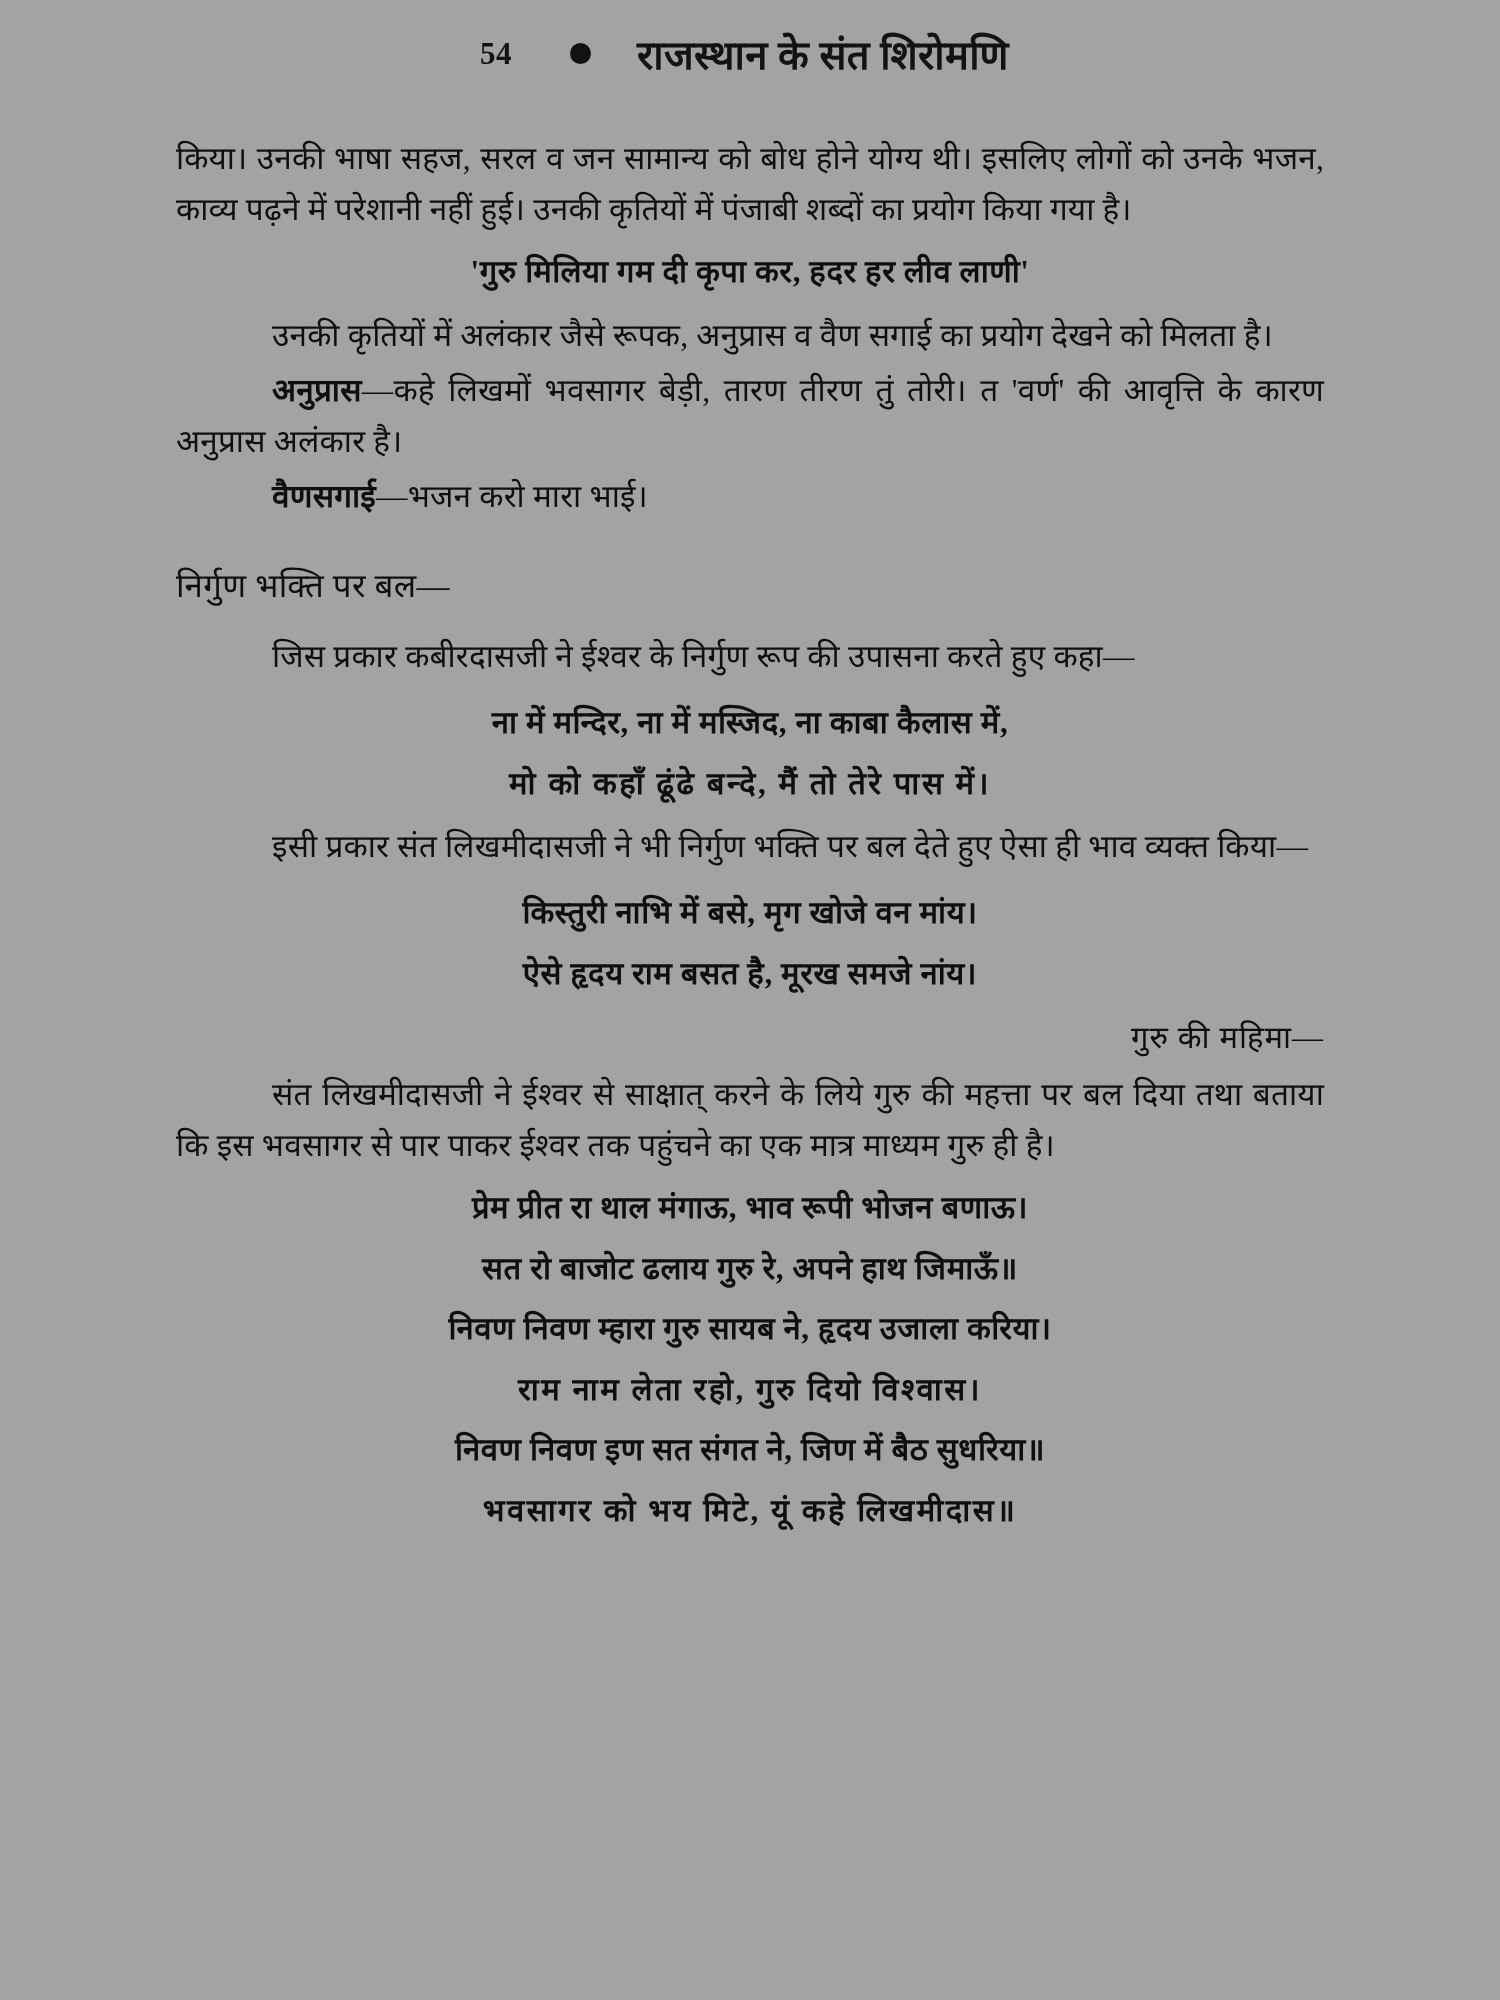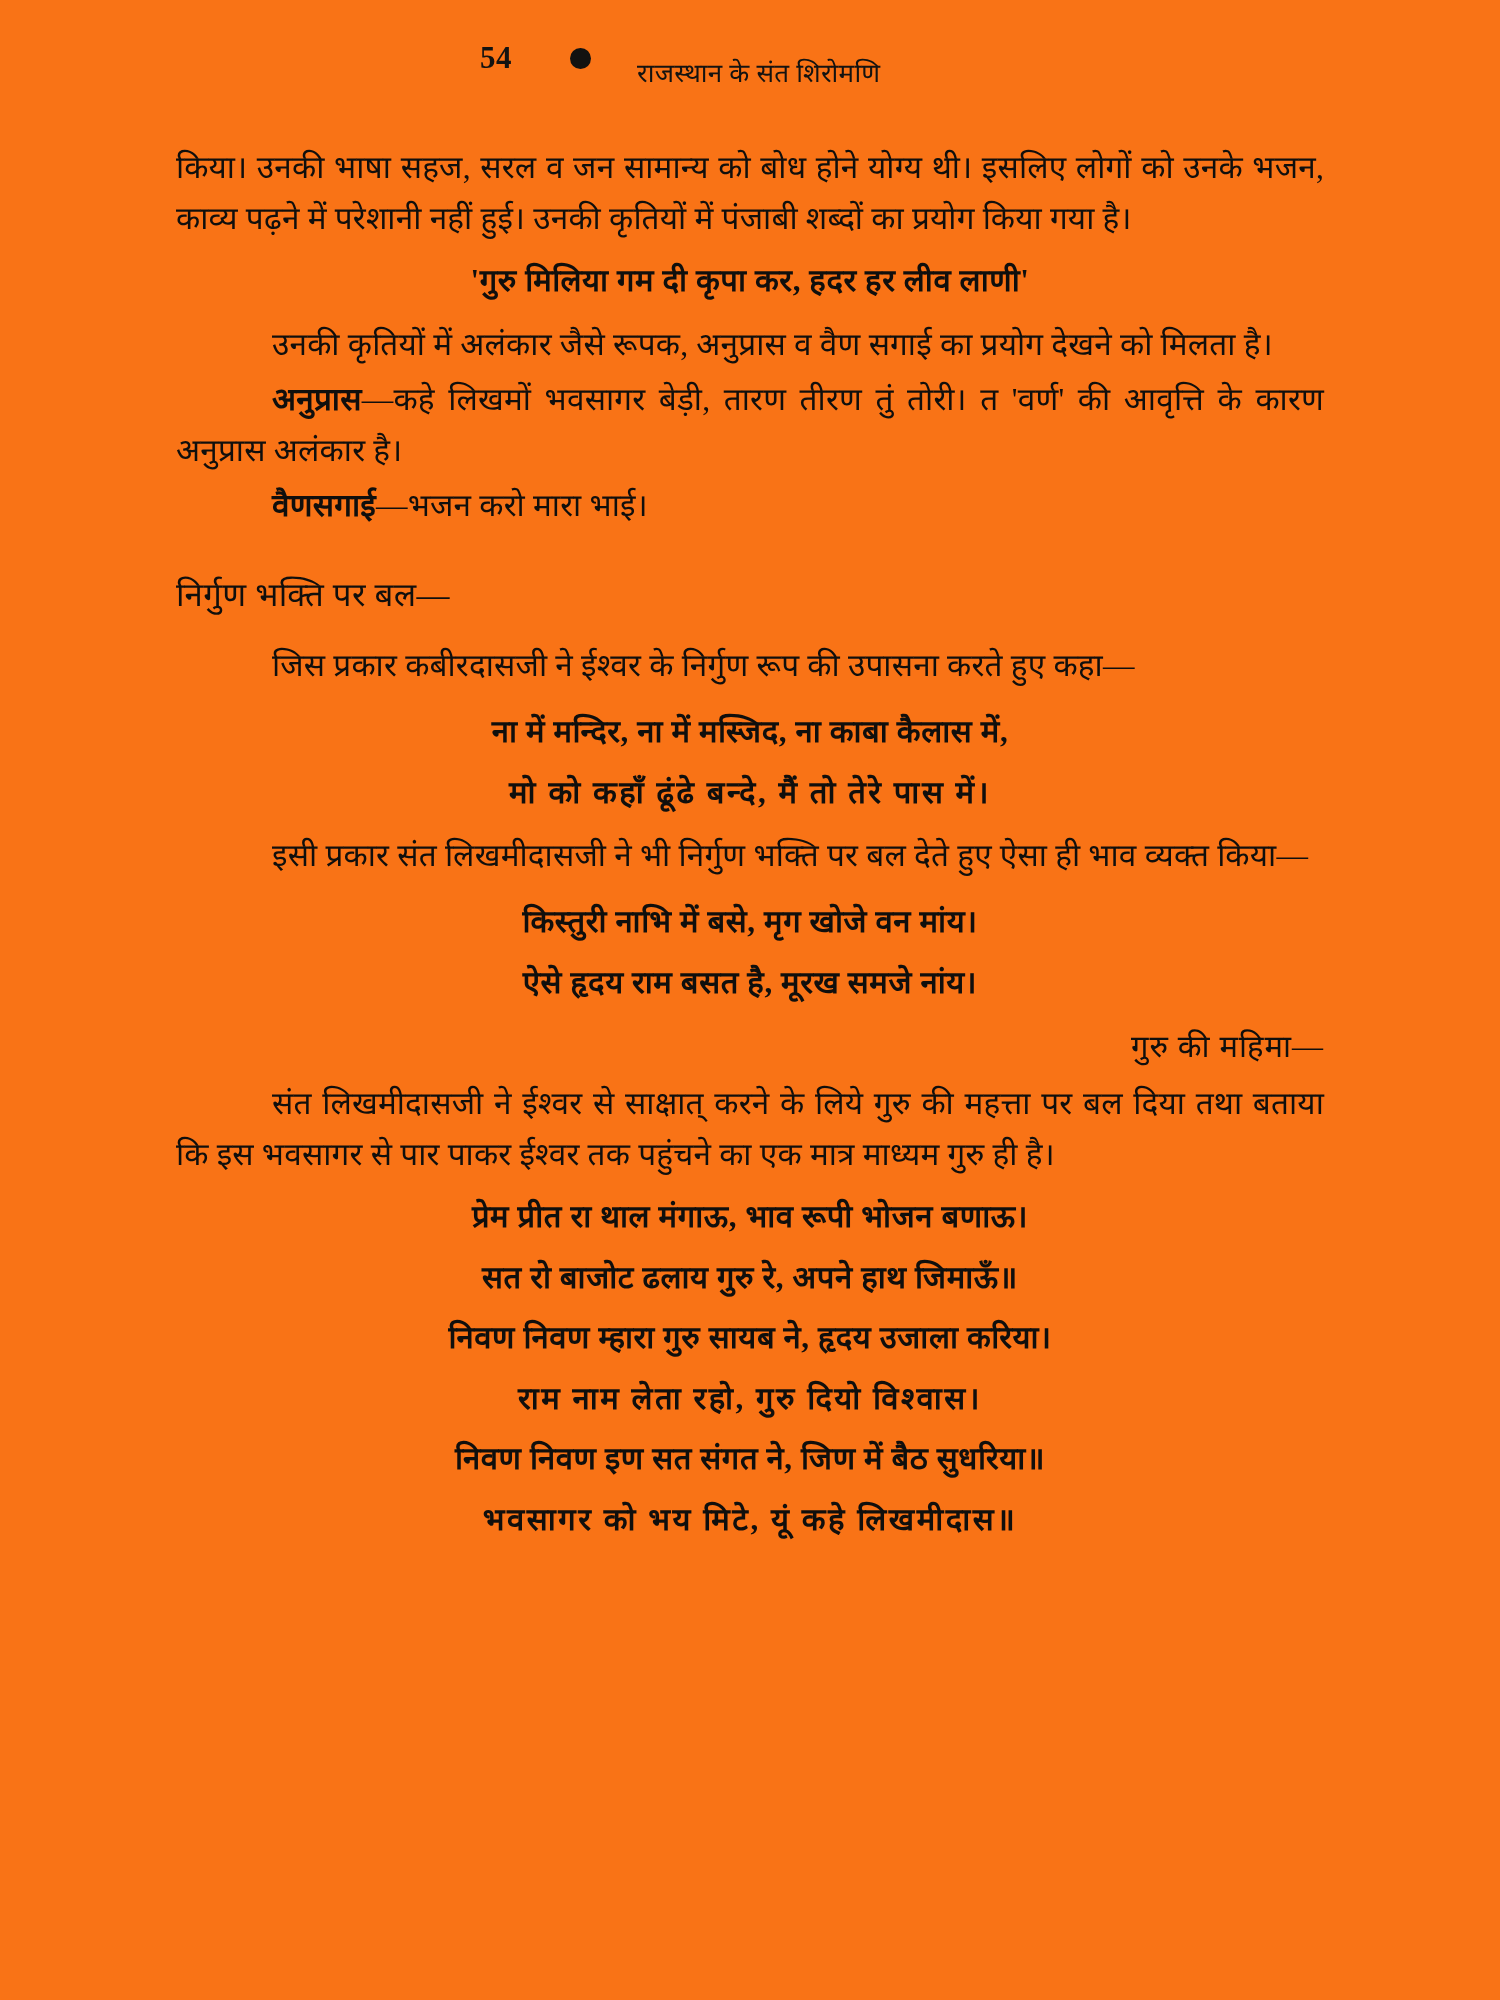--- a/index.html
+++ b/index.html
@@ -14,21 +14,21 @@
     color: #100f0d;
     position: relative;
     overflow: hidden;
   }
   .page {
     position: relative;
     width: 1500px;
     height: 2000px;
     box-sizing: border-box;
     padding: 0;
-    background: #f97316;
+    background: #a3a3a3;
   }
   
   .page-header {
     display: flex;
     align-items: center;
     justify-content: flex-start;
     padding: 26px 0 0 0;
     margin-left: 480px;
   }
   .page-number {
@@ -39,25 +39,24 @@
   }
   .header-dot {
     width: 21px;
     height: 21px;
     border-radius: 50%;
     background: #131210;
     margin: 0 46px 0 58px;
     display: inline-block;
   }
   .header-title {
-    font-size: 26px;
-    font-weight: 400;
+    font-size: 40px;
+    font-weight: 700;
     color: #141311;
     letter-spacing: 0.3px;
-    margin-top: 28px;
   }
   .content {
     margin: 52px 176px 0 176px;
     width: 1148px;
   }
   p {
     margin: 0;
     font-size: 31.5px;
     line-height: 1.62;
     text-align: justify;

